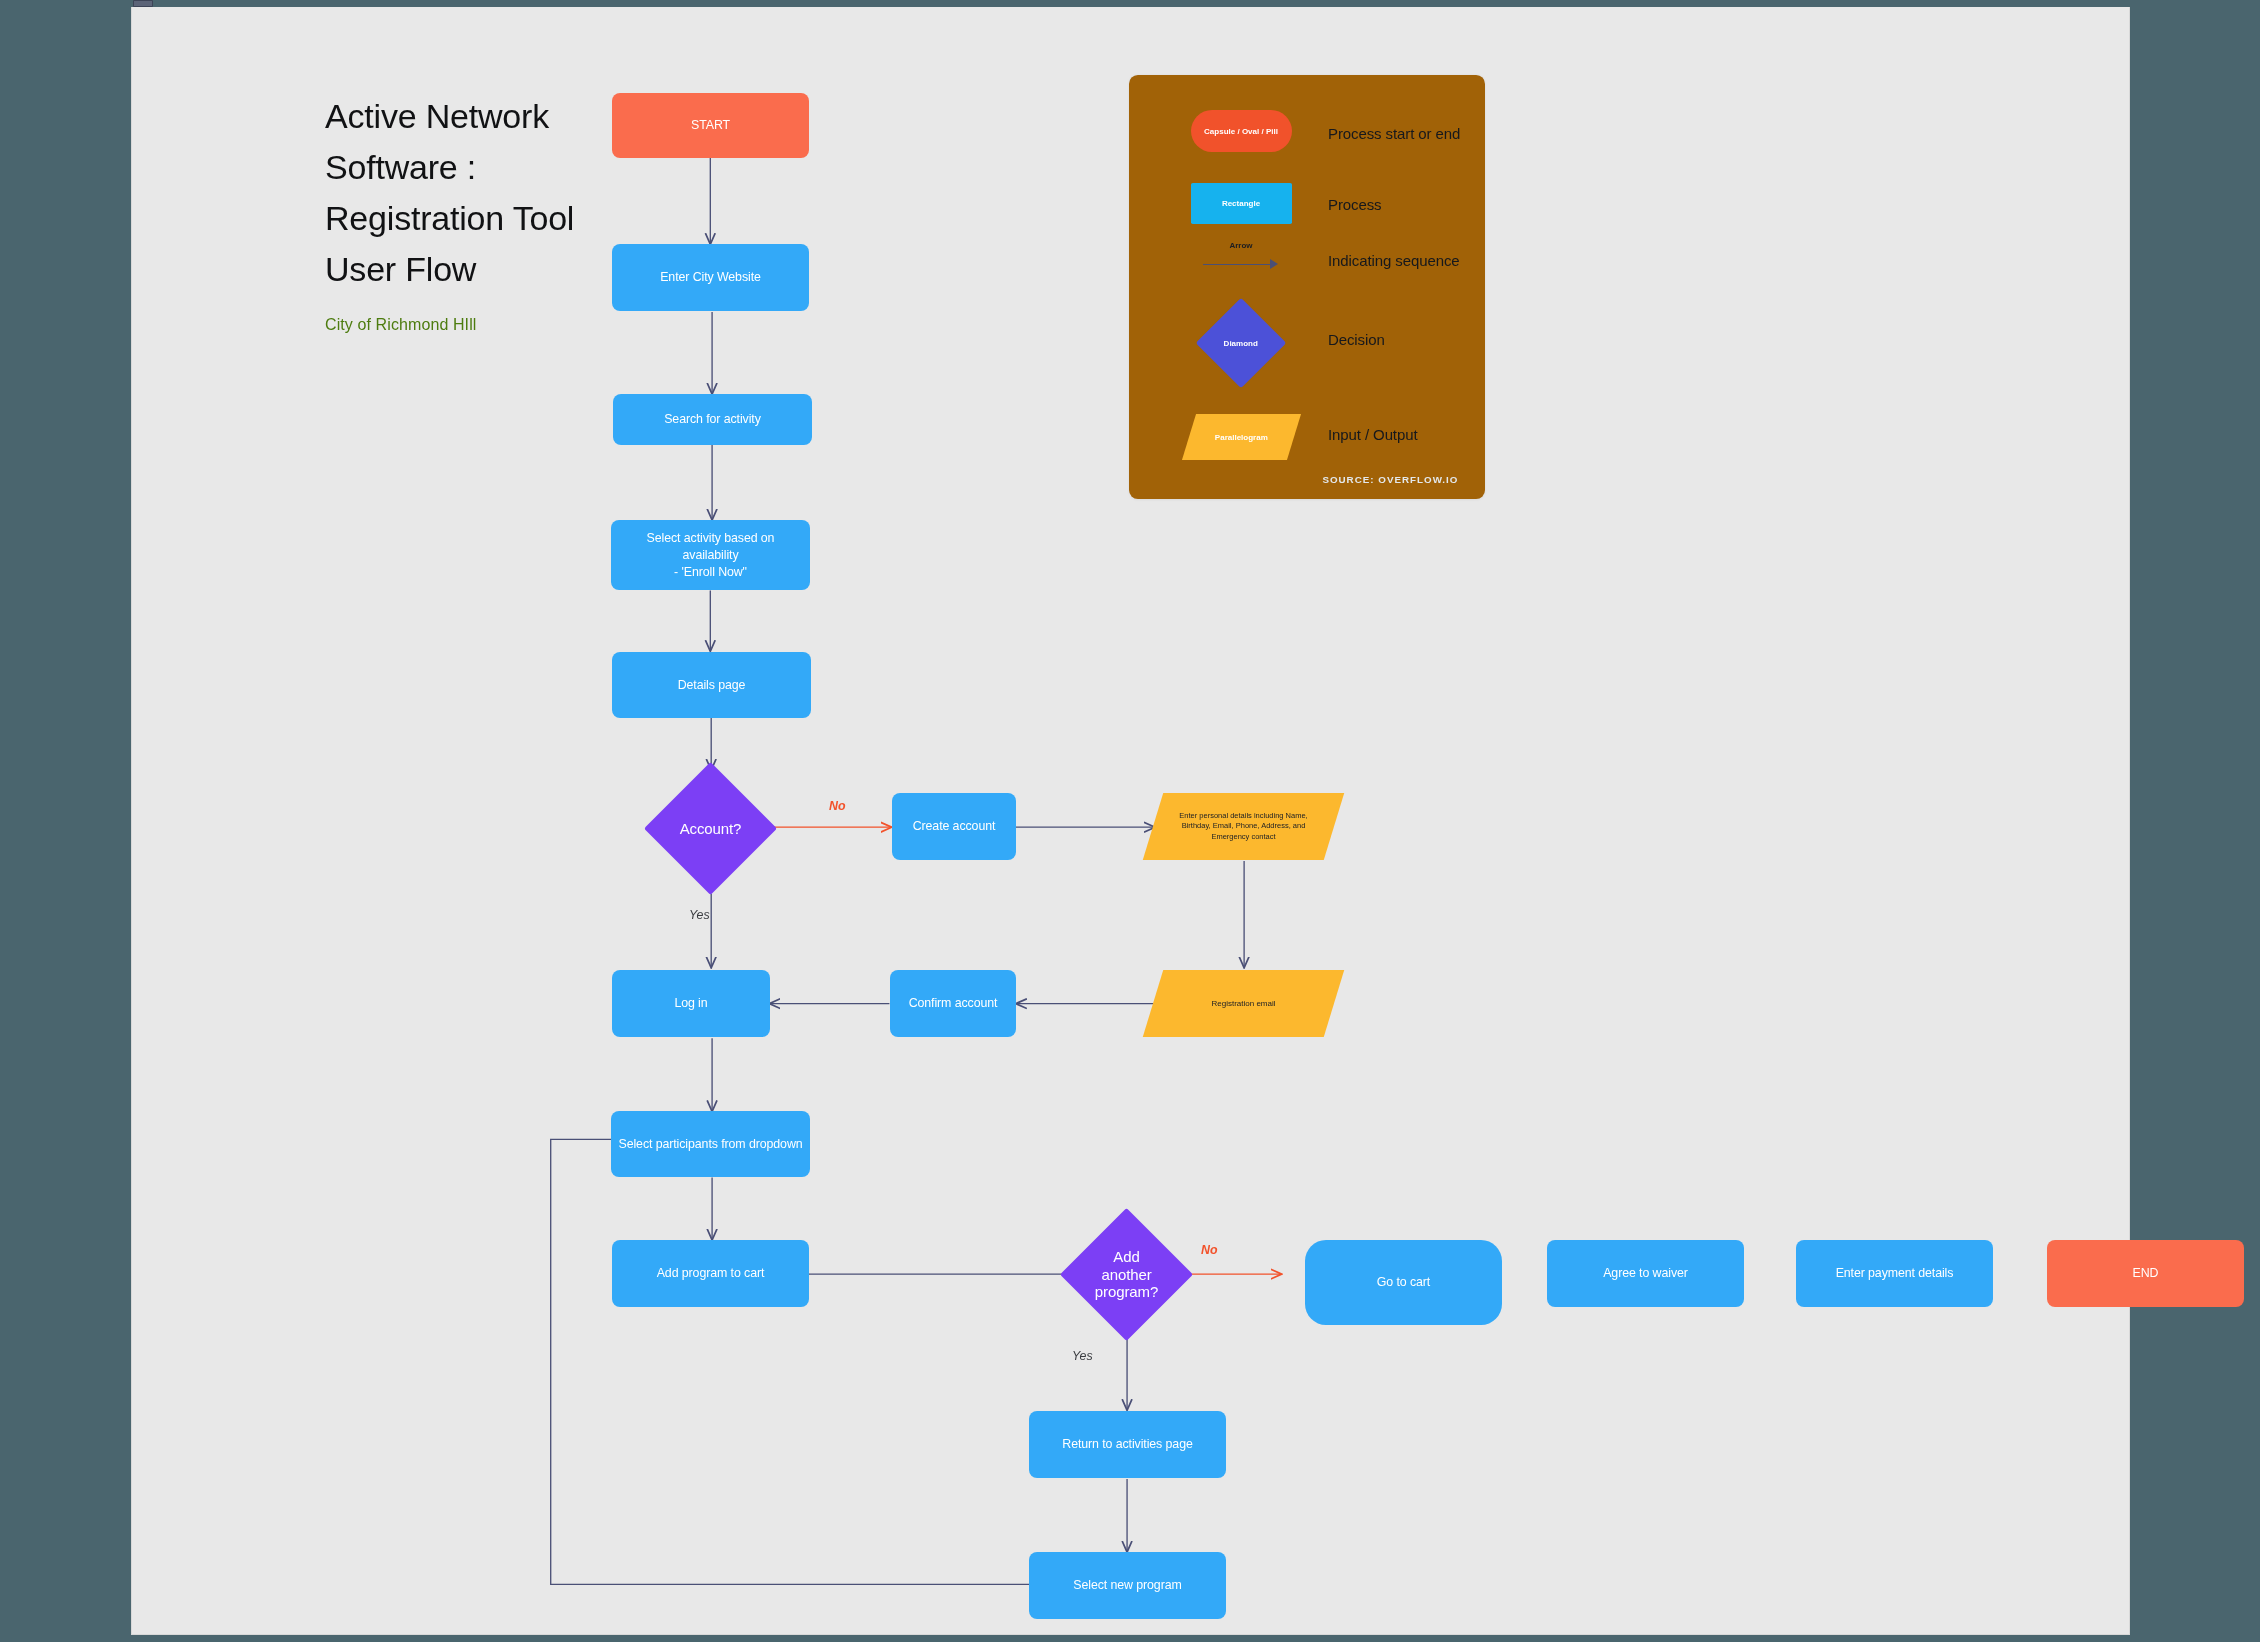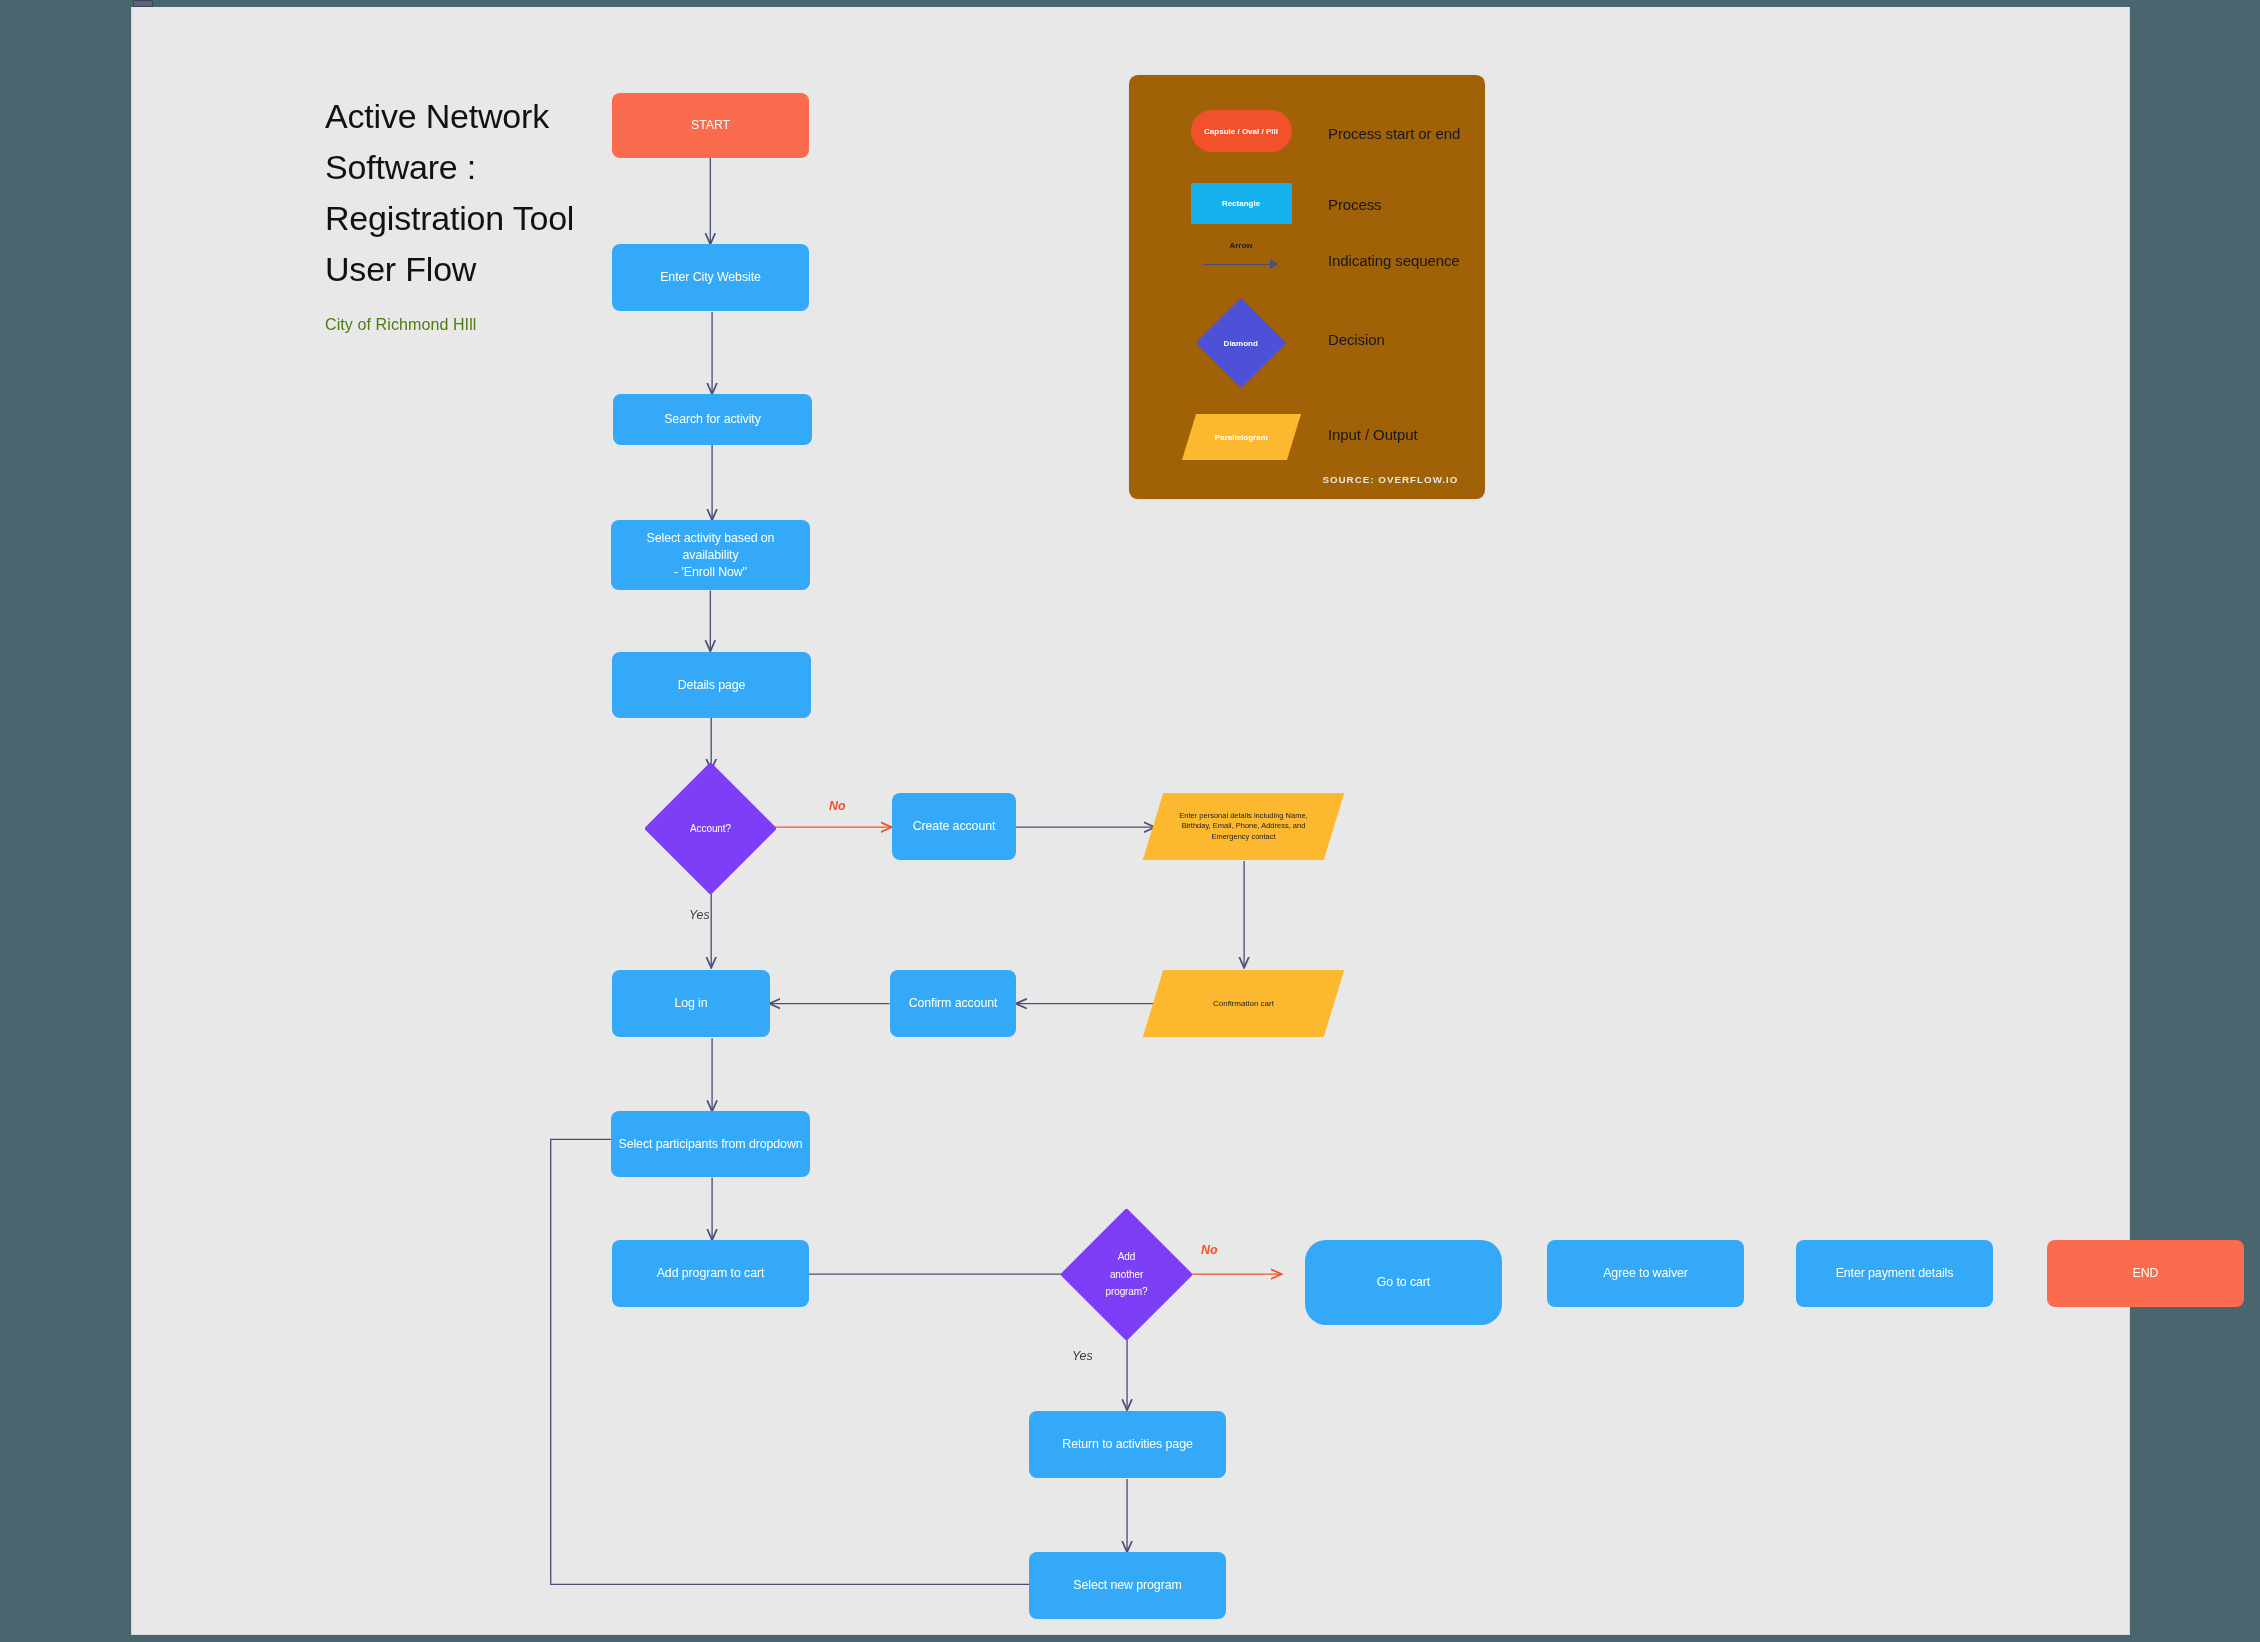--- a/index.html
+++ b/index.html
@@ -186,21 +186,21 @@
     position: absolute;
     top: 0; left: 0;
     width: 100%; height: 100%;
     background: #7c3ff5;
     transform: rotate(45deg) scale(0.7072);
     border-radius: 3.5px;
   }
   .diamond-node .dtxt {
     position: relative;
     color: #fff;
-    font-size: 10px;
+    font-size: 15px;
     line-height: 17.7px;
     text-align: center;
     white-space: pre-line;
     letter-spacing: -0.1px;
   }
 
   
   #edges {
     position: absolute;
     left: 0; top: 0;
@@ -369,21 +369,21 @@
     <div style="position:absolute; left:1021px; top:786px; width:181px; height:67px;">
       <div style="position:absolute; inset:0; background:#fcb82e; transform:skewX(-17deg);"></div>
       <div style="position:absolute; inset:0; display:flex; align-items:center; justify-content:center;
                   text-align:center; color:#1d1f24; font-size:7.5px; line-height:10.6px; padding:0 19.5px;
                   box-sizing:border-box;">Enter personal details including Name, Birthday, Email, Phone, Address, and Emergency contact</div>
     </div>
 
     <div style="position:absolute; left:1021px; top:963px; width:181px; height:67px;">
       <div style="position:absolute; inset:0; background:#fcb82e; transform:skewX(-17deg);"></div>
       <div style="position:absolute; inset:0; display:flex; align-items:center; justify-content:center;
-                  text-align:center; color:#1d1f24; font-size:8px; line-height:11.5px;">Confirmation cart</div>
+                  text-align:center; color:#1d1f24; font-size:8px; line-height:11.5px;">Registration email</div>
     </div>
 
     <div class="node process" style="left:758px; top:963px; width:126px; height:67px;">Confirm account</div>
 
     <div class="node process" style="left:480px; top:963px; width:158px; height:67px;">Log in</div>
 
     <div class="node process" style="left:479px; top:1104px; width:199px; height:66px;">Select participants from dropdown</div>
 
     <div class="node process" style="left:480px; top:1233px; width:197px; height:67px;">Add program to cart</div>
 

